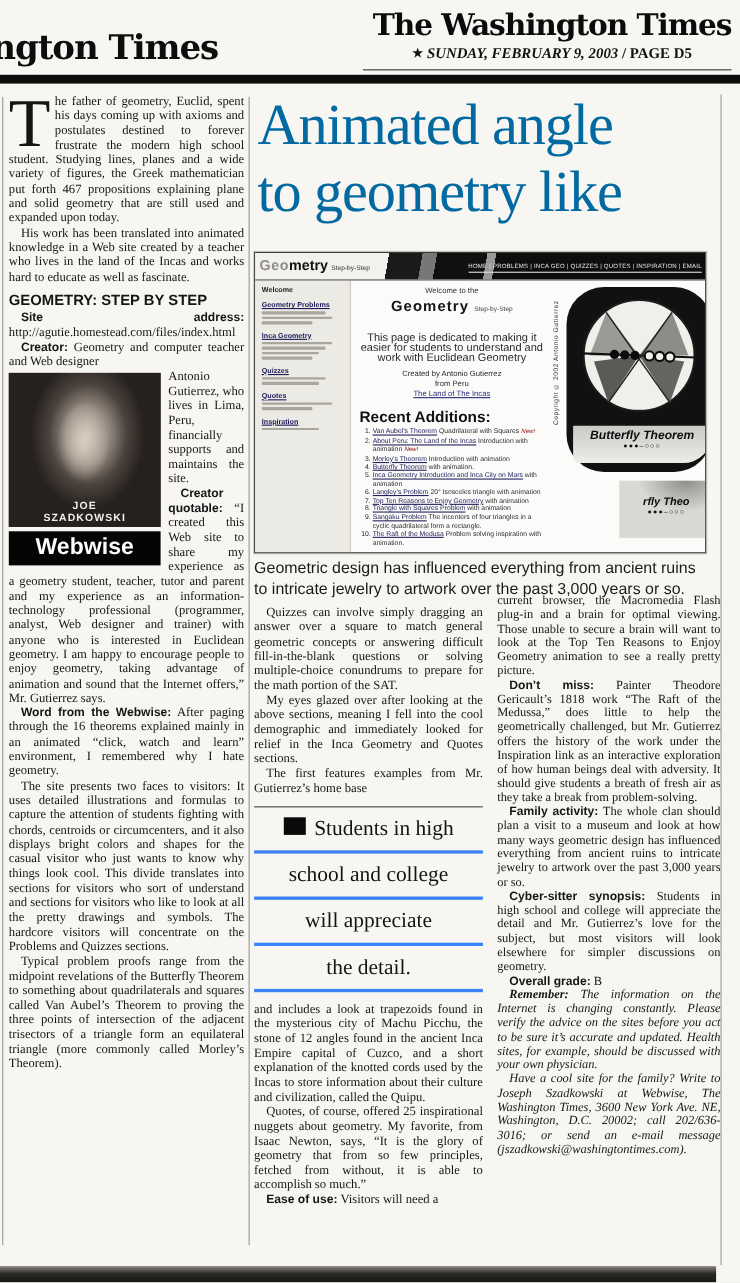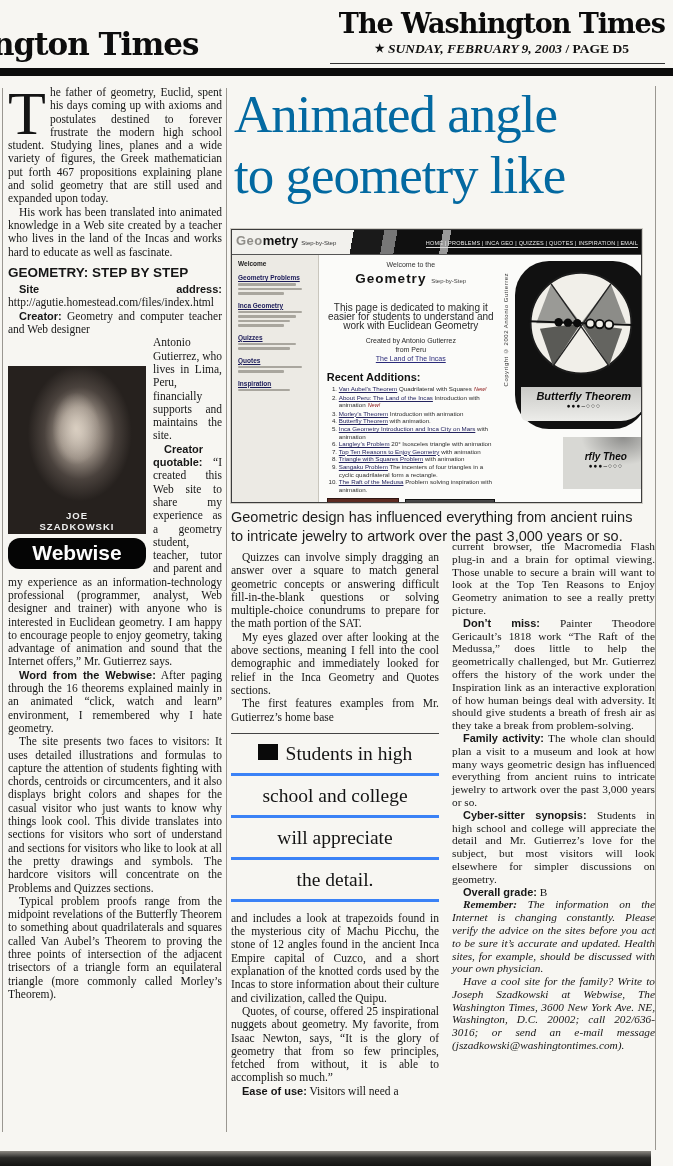--- a/index.html
+++ b/index.html
@@ -30,31 +30,31 @@
   .runin{font-family:"Liberation Sans",sans-serif;font-weight:bold;font-size:11px;}
   .sechead{font-family:"Liberation Sans",sans-serif;font-weight:bold;font-size:13.5px;
      margin:7px 0 4px 0;text-align:left;}
   .dropcap{float:left;font-size:62px;line-height:50px;padding:2px 4px 0 0;color:#141414;}
   .col-left{left:8px;top:86px;width:214px;}
   .col-mid{left:231px;top:551px;width:208px;}
   .col-right{left:452px;top:540px;width:203px;font-size:11.3px;line-height:12.8px;}
   .itl{font-style:italic;}
   
   .photo-wrap{float:left;width:138px;margin:3px 7px 2px 0;}
-  .photo{position:relative;height:168px;background:
+  .photo{position:relative;height:140px;background:
      radial-gradient(ellipse 52px 68px at 52% 40%, #b6aca2 0%, #93887e 38%, #4a423d 68%, #26211e 100%),
-     #3a3530; margin-top: 27px;}
+     #3a3530;}
   .photo:before{content:"";position:absolute;left:18px;top:8px;width:100px;height:130px;
      background:radial-gradient(ellipse 34px 52px at 50% 42%, rgba(225,214,200,.85), rgba(90,80,70,0) 70%);}
   .photo-name{position:absolute;left:0;right:0;bottom:2px;text-align:center;
      font-family:"Liberation Sans",sans-serif;font-weight:bold;font-size:9.5px;
      letter-spacing:1px;color:#efefef;line-height:11px;}
   .webwise{margin-top:4px;background:#050505;color:#fdfdfd;text-align:center;
      font-family:"Liberation Sans",sans-serif;font-weight:bold;font-size:21px;
-     padding:8px 0 9px 0;border-radius:12px;}
+     padding:8px 0 9px 0;}
   
   .pullquote{margin:9px 0 10px 0;border-top:1px solid #444;}
   .pq-line{font-size:19.5px;line-height:24px;padding:8px 0 7px 0;border-bottom:3px solid #3b82f6;
      text-align:center;color:#131313;}
   .pq-marker{display:inline-block;width:20px;height:16px;background:#0a0a0a;margin-right:8px;}
   
   .shot{position:absolute;left:231px;top:229px;width:409px;height:272px;
      border:1px solid #3c3c3c;background:#fbfbf9;font-family:"Liberation Sans",sans-serif;
      color:#222;overflow:hidden;box-shadow:0 0 0 1px #cfccc5;}
   .shot-banner{position:relative;height:24px;background:
@@ -76,21 +76,21 @@
   .b1{width:58px;} .b2{width:64px;} .b3{width:46px;} .b4{width:52px;}
   .shot-main{flex:1;padding:6px 6px 0 8px;position:relative;}
   .welcome{text-align:center;}
   .w-small{font-size:7px;color:#333;}
   .w-title{font-size:13.5px;font-weight:bold;letter-spacing:1px;color:#141414;margin-top:3px;}
   .w-title .w-suffix{font-size:6px;font-weight:normal;letter-spacing:0;color:#444;}
   .w-body{font-size:10px;line-height:9px;color:#2a2a2a;margin-top:17px;}
   .w-created{font-size:7px;margin-top:6px;line-height:9px;color:#2a2a2a;}
   .w-link{color:#2a2a7a;text-decoration:underline;}
   .recent{margin-top:8px;text-align:left;}
-  .recent-head{font-size:11px;font-weight:bold;color:#111;}
+  .recent-head{font-size:14px;font-weight:bold;color:#111;}
   .recent ol{margin:2px 0 0 0;padding-left:12px;font-size:6.2px;line-height:7.6px;color:#2c2c2c;}
   .recent .rlink{text-decoration:underline;color:#23235f;}
   .recent .rflag{color:#8a1010;font-style:italic;font-size:5.5px;margin-left:2px;}
   .badges{display:flex;gap:6px;margin-top:5px;}
   .badge1{width:70px;height:15px;background:#5d2a20;border:1px solid #2e1511;color:#f3e9dd;
      font-size:5.5px;display:flex;align-items:center;justify-content:center;}
   .badge2{width:88px;height:13px;background:linear-gradient(#4a4a4a,#1c1c1c);border:1px solid #111;
      margin-top:1px;}
   .shot-right{width:150px;position:relative;}
   .copyright-v{position:absolute;left:2px;top:18px;font-size:6px;color:#333;

